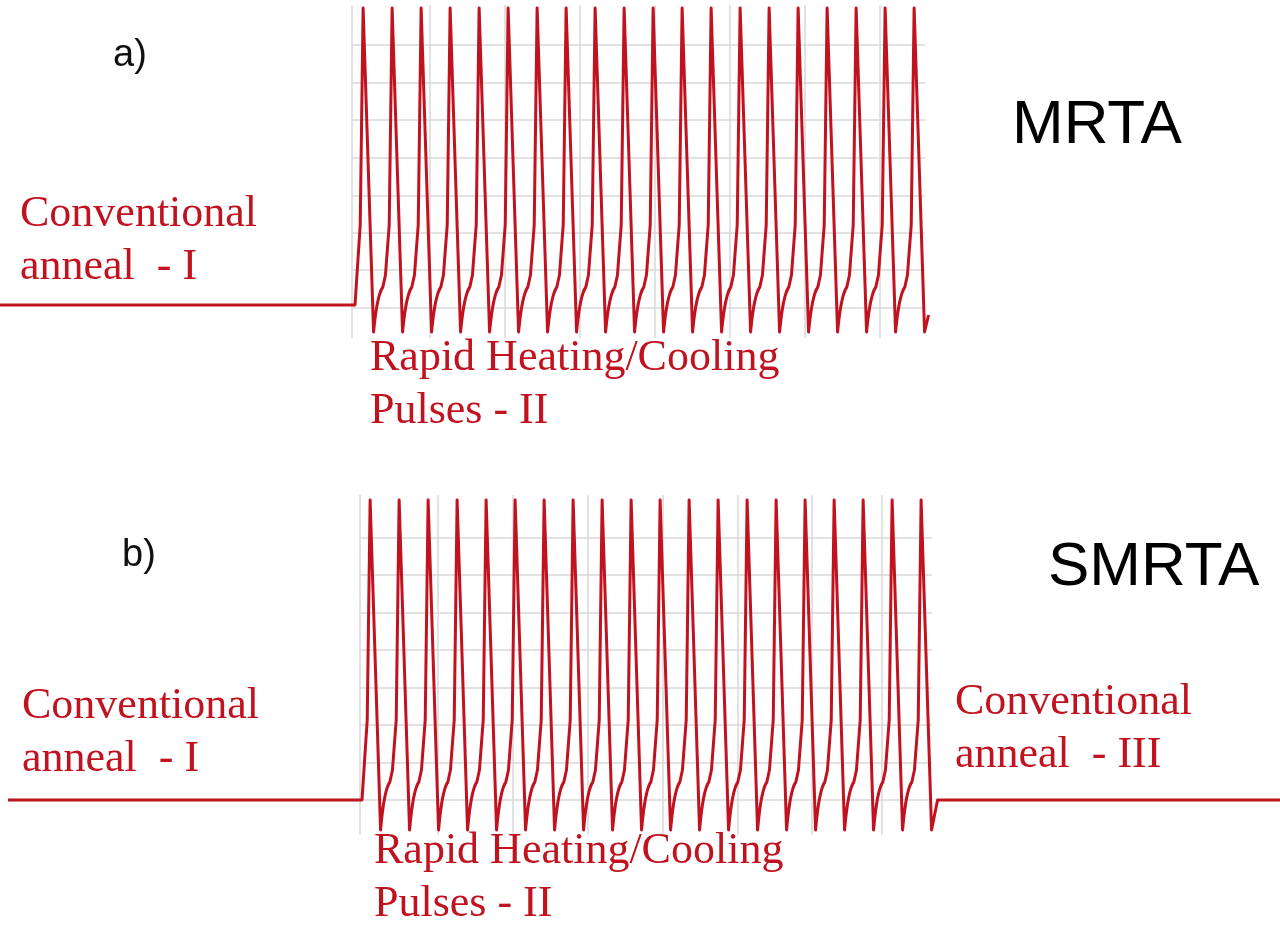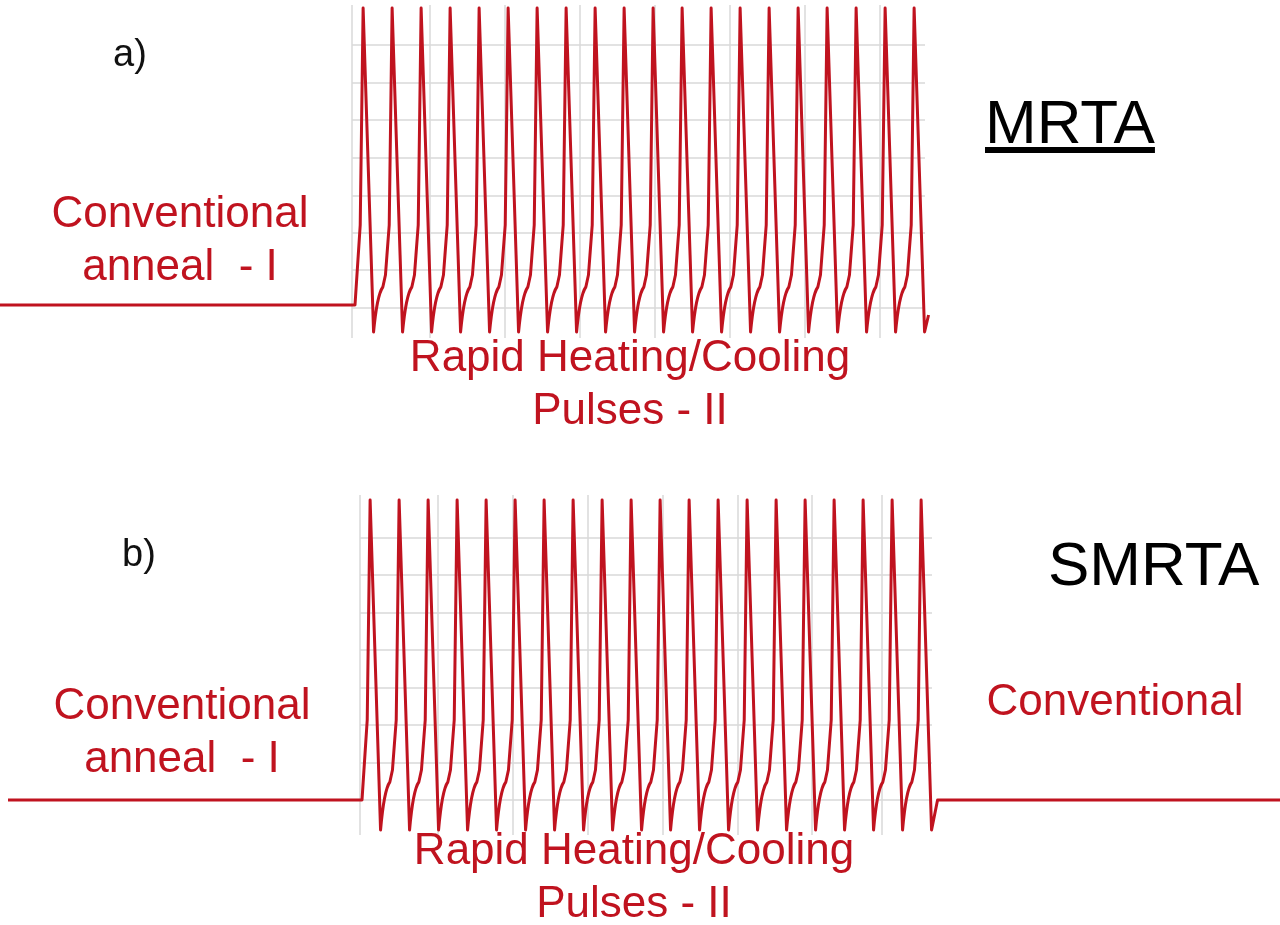--- a/index.html
+++ b/index.html
@@ -1,18 +1,18 @@
 <!DOCTYPE html>
 <html><head>
 <meta charset="utf-8">
 <style>
   html, body { margin:0; padding:0; background:#ffffff; }
   body { width:1280px; height:925px; position:relative; overflow:hidden; }
   svg { position:absolute; left:0; top:0; }
-  .lbl { position:absolute; font-family:Liberation Sans, sans-serif; color:#c0131f; text-align:center; line-height:1.2; }
+  .lbl { position:absolute; font-family:Liberation Serif, serif; color:#c0131f; line-height:1.2; }
   .panel-letter { position:absolute; font-family:"Liberation Sans", sans-serif; color:#111; font-size:38px; }
   .panel-title { position:absolute; font-family:"Liberation Sans", sans-serif; color:#000; font-size:62px; }
 </style>
 </head>
 <body>
 
 <svg width="1280" height="925" viewBox="0 0 1280 925">
   <g id="grid-a">
       <line x1="352" x2="352" y1="5" y2="338" stroke="#d9d9d9" stroke-width="1.5"></line>
       <line x1="430" x2="430" y1="5" y2="338" stroke="#d9d9d9" stroke-width="1.5"></line>
@@ -47,21 +47,21 @@
       <line x1="360" x2="932" y1="650" y2="650" stroke="#d9d9d9" stroke-width="1.5"></line>
       <line x1="360" x2="932" y1="688" y2="688" stroke="#d9d9d9" stroke-width="1.5"></line>
       <line x1="360" x2="932" y1="725" y2="725" stroke="#d9d9d9" stroke-width="1.5"></line>
       <line x1="360" x2="932" y1="763" y2="763" stroke="#d9d9d9" stroke-width="1.5"></line>
       <line x1="360" x2="932" y1="800" y2="800" stroke="#d9d9d9" stroke-width="1.5"></line>
     </g>
   <path id="trace-b" fill="none" stroke-width="3" stroke-linejoin="round" d="M 8 800 L 362 800 L 367.22 720 L 370.12 500 L 380.56 830 Q 384.04 790 389.84 782 L 392.45 770 L 396.22 720 L 399.12 500 L 409.56 830 Q 413.04 790 418.84 782 L 421.45 770 L 425.22 720 L 428.12 500 L 438.56 830 Q 442.04 790 447.84 782 L 450.45 770 L 454.22 720 L 457.12 500 L 467.56 830 Q 471.04 790 476.84 782 L 479.45 770 L 483.22 720 L 486.12 500 L 496.56 830 Q 500.04 790 505.84 782 L 508.45 770 L 512.22 720 L 515.12 500 L 525.5600000000001 830 Q 529.0400000000001 790 534.84 782 L 537.45 770 L 541.22 720 L 544.12 500 L 554.5600000000001 830 Q 558.0400000000001 790 563.84 782 L 566.45 770 L 570.22 720 L 573.12 500 L 583.5600000000001 830 Q 587.0400000000001 790 592.84 782 L 595.45 770 L 599.22 720 L 602.12 500 L 612.5600000000001 830 Q 616.0400000000001 790 621.84 782 L 624.45 770 L 628.22 720 L 631.12 500 L 641.5600000000001 830 Q 645.0400000000001 790 650.84 782 L 653.45 770 L 657.22 720 L 660.12 500 L 670.5600000000001 830 Q 674.0400000000001 790 679.84 782 L 682.45 770 L 686.22 720 L 689.12 500 L 699.5600000000001 830 Q 703.0400000000001 790 708.84 782 L 711.45 770 L 715.22 720 L 718.12 500 L 728.5600000000001 830 Q 732.0400000000001 790 737.84 782 L 740.45 770 L 744.22 720 L 747.12 500 L 757.5600000000001 830 Q 761.0400000000001 790 766.84 782 L 769.45 770 L 773.22 720 L 776.12 500 L 786.5600000000001 830 Q 790.0400000000001 790 795.84 782 L 798.45 770 L 802.22 720 L 805.12 500 L 815.5600000000001 830 Q 819.0400000000001 790 824.84 782 L 827.45 770 L 831.22 720 L 834.12 500 L 844.5600000000001 830 Q 848.0400000000001 790 853.84 782 L 856.45 770 L 860.22 720 L 863.12 500 L 873.5600000000001 830 Q 877.0400000000001 790 882.84 782 L 885.45 770 L 889.22 720 L 892.12 500 L 902.5600000000001 830 Q 906.0400000000001 790 911.84 782 L 914.45 770 L 918.22 720 L 921.12 500 L 931.5600000000001 830 L 935.5600000000001 810 L 937.5600000000001 800 L 1280 800" stroke="#c0131f"></path>
 </svg>
 
 <div class="panel-letter" style="left:113px;top:32px;">a)</div>
-<div class="panel-title" style="left:985px;top:86px;text-decoration:underline;">MRTA</div>
+<div class="panel-title" style="left:1012px;top:86px;">MRTA</div>
 <div class="lbl" style="left:20px;top:186px;width:320px;font-size:44px;">
   <div>Conventional</div>
   <div style="white-space:pre;">anneal  - I</div>
 </div>
 <div class="lbl" style="left:370px;top:330px;width:520px;font-size:44px;">
   <div>Rapid Heating/Cooling</div>
   <div>Pulses - II</div>
 </div>
 
 <div class="panel-letter" style="left:122px;top:532px;">b)</div>
@@ -69,13 +69,14 @@
 <div class="lbl" style="left:22px;top:678px;width:320px;font-size:44px;">
   <div>Conventional</div>
   <div style="white-space:pre;">anneal  - I</div>
 </div>
 <div class="lbl" style="left:374px;top:823px;width:520px;font-size:44px;">
   <div>Rapid Heating/Cooling</div>
   <div>Pulses - II</div>
 </div>
 <div class="lbl" style="left:955px;top:674px;width:320px;font-size:44px;">
   <div>Conventional</div>
+  <div style="white-space:pre;">anneal  - III</div>
 </div>
 
 </body></html>

